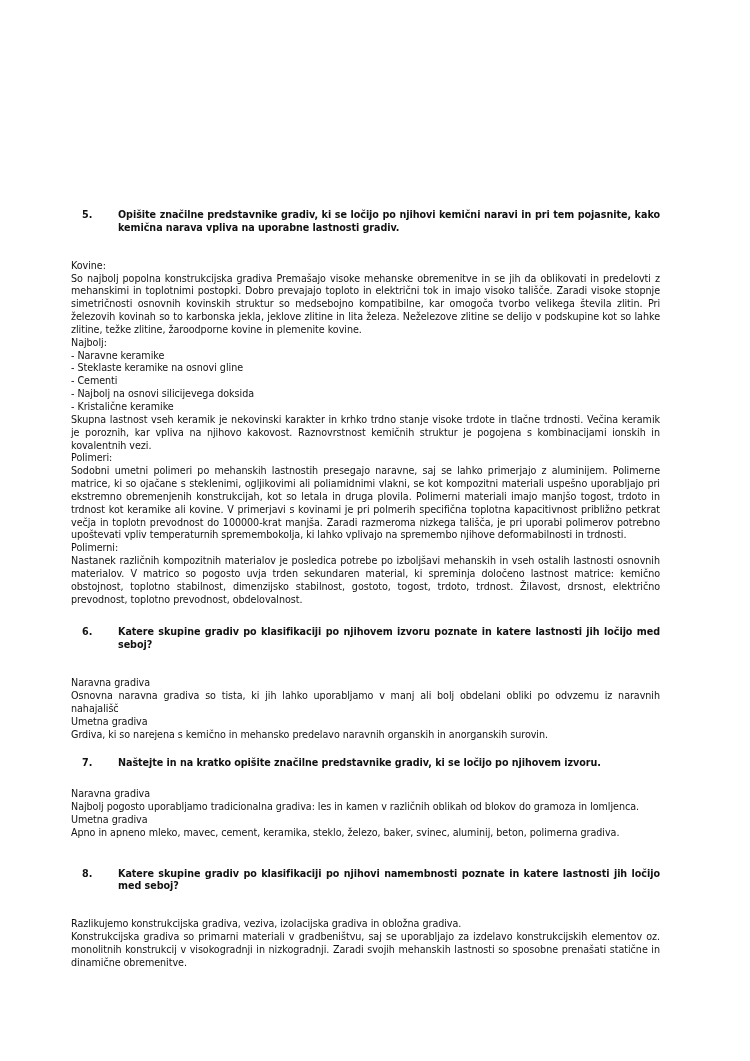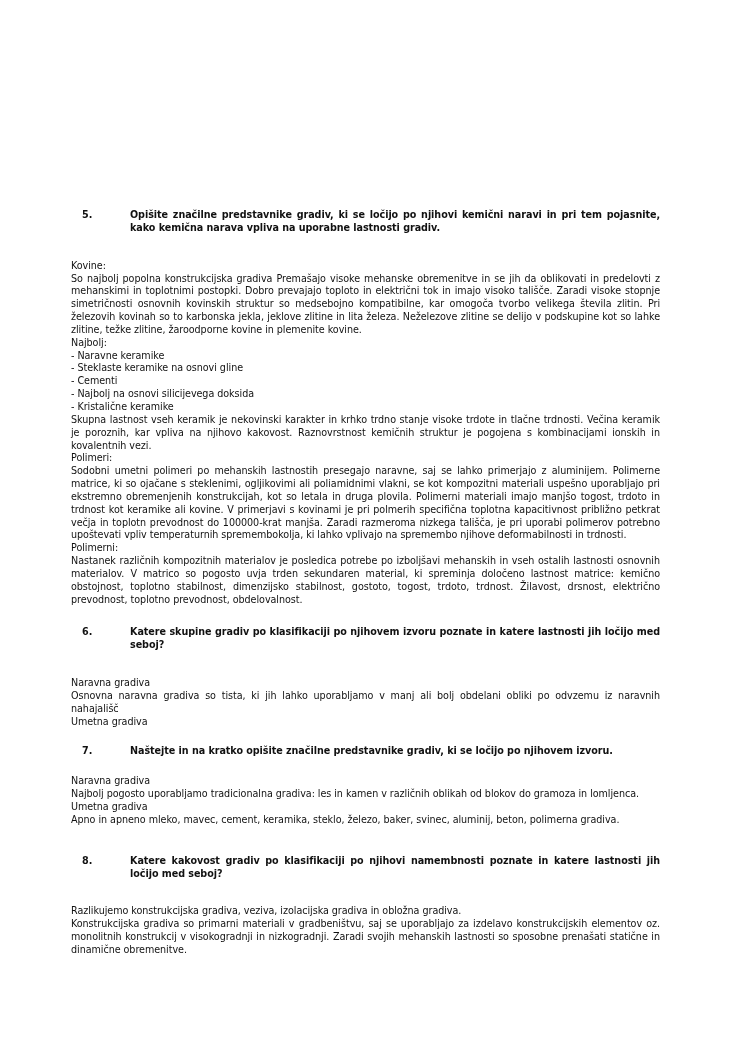--- a/index.html
+++ b/index.html
@@ -2,21 +2,21 @@
 <html><head>
 <meta charset="utf-8">
 <style>
   html, body { margin: 0; padding: 0; background: #ffffff; }
   body { width: 750px; height: 1061px; position: relative; overflow: hidden;
          font-family: "DejaVu Sans", sans-serif; color: #111; }
   .page { position: absolute; left: 71px; top: 209px; width: 589px;
           font-size: 9.6px; line-height: 12.85px; letter-spacing: -0.05px; }
   .q { display: flex; font-weight: bold; margin-bottom: 25px; }
   .q .num { width: 47px; padding-left: 11px; box-sizing: border-box; flex: none; }
-  .q .txt { flex: 1; text-align: justify; margin-left: 12px; }
+  .q .txt { flex: 1; text-align: justify; }
   .h { font-weight: normal; }
   .p { text-align: justify; }
   .bullet { }
   b { font-weight: normal; }
 </style>
 </head>
 <body>
 
 <div class="page">
 
@@ -40,34 +40,35 @@
 
   <div style="height:20px"></div>
 
   <div class="q">
     <span class="num">6.</span>
     <span class="txt">Katere skupine gradiv po klasifikaciji po njihovem izvoru poznate in katere lastnosti jih ločijo med seboj?</span>
   </div>
   <div class="h">Naravna gradiva</div>
   <div class="p">Osnovna naravna gradiva so tista, ki jih lahko uporabljamo v manj ali bolj obdelani obliki po odvzemu iz naravnih nahajališč</div>
   <div class="h">Umetna gradiva</div>
+  <div class="p">Grdiva, ki so narejena s kemično in mehansko predelavo naravnih organskih in anorganskih surovin.</div>
 
   <div style="height:16px"></div>
 
   <div class="q" style="margin-bottom:18px">
     <span class="num">7.</span>
     <span class="txt">Naštejte in na kratko opišite značilne predstavnike gradiv, ki se ločijo po njihovem izvoru.</span>
   </div>
   <div class="h">Naravna gradiva</div>
   <div class="p">Najbolj pogosto uporabljamo tradicionalna gradiva: les in kamen v različnih oblikah od blokov do gramoza in lomljenca.</div>
   <div class="h">Umetna gradiva</div>
   <div class="p">Apno in apneno mleko, mavec, cement, keramika, steklo, železo, baker, svinec, aluminij, beton, polimerna gradiva.</div>
 
   <div style="height:28px"></div>
 
   <div class="q">
     <span class="num">8.</span>
-    <span class="txt">Katere kakovost gradiv po klasifikaciji po njihovi namembnosti poznate in katere lastnosti jih ločijo med seboj?</span>
+    <span class="txt">Katere skupine gradiv po klasifikaciji po njihovi namembnosti poznate in katere lastnosti jih ločijo med seboj?</span>
   </div>
   <div class="p">Razlikujemo konstrukcijska gradiva, veziva, izolacijska gradiva in obložna gradiva.</div>
   <div class="p"><b>Konstrukcijska gradiva</b><span> so primarni materiali v gradbeništvu, saj se uporabljajo za izdelavo konstrukcijskih elementov oz. monolitnih konstrukcij v visokogradnji in nizkogradnji. Zaradi svojih mehanskih lastnosti so sposobne prenašati statične in dinamične obremenitve.</span></div>
 
 </div>
 
 </body></html>

